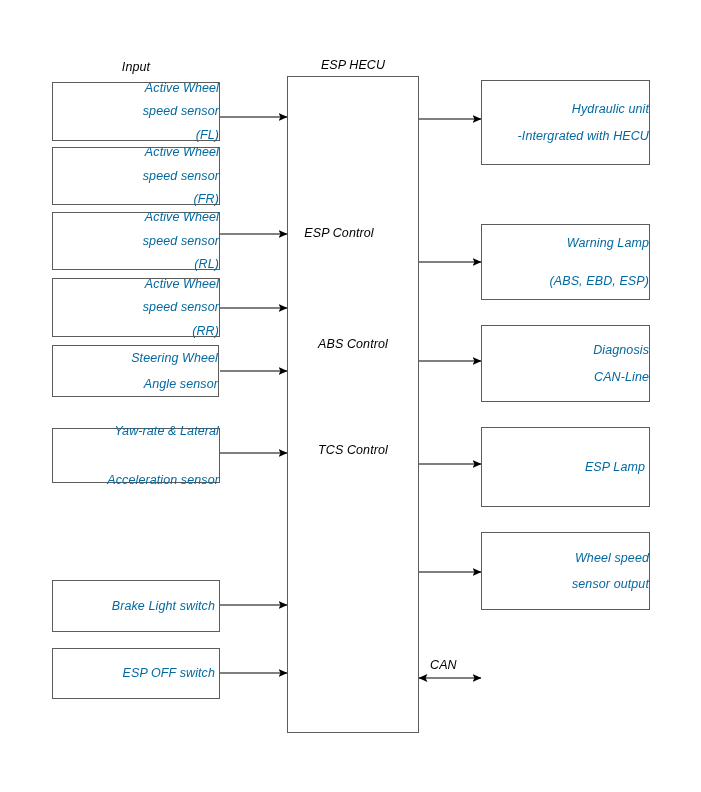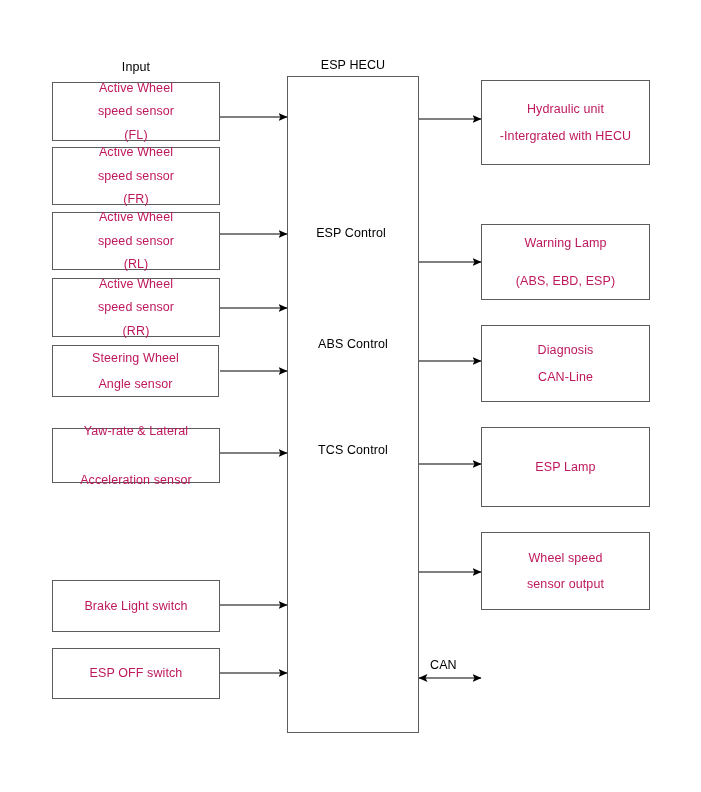--- a/index.html
+++ b/index.html
@@ -11,42 +11,43 @@
   body {
     font-family: "Liberation Sans", sans-serif;
     color: #000000;
   }
   #diagram {
     position: relative;
     width: 701px;
     height: 792px;
     background: #ffffff;
     overflow: hidden;
+    font-style: italic;
   }
   .col-title {
     position: absolute;
     font-size: 12.5px;
     color: #000;
     text-align: center;
     white-space: nowrap;
     letter-spacing: 0.1px;
   }
   .box {
     position: absolute;
     box-sizing: border-box;
     border: 1px solid #5c5c5c;
     background: #ffffff;
     display: flex;
     flex-direction: column;
-    align-items: center;
+    align-items: flex-end;
     justify-content: center;
     text-align: center;
     font-size: 12.5px;
     line-height: 1.0;
-    color: #be185d;
+    color: #0369a1;
     letter-spacing: 0.1px;
   }
   .box .ln {
     display: block;
     white-space: nowrap;
   }
   .box.l3 .ln { margin: 5.5px 0; }
   .box.l2 .ln { margin: 7px 0; }
   .box.l1 .ln { margin: 4px; }
   .hecu {
@@ -81,21 +82,21 @@
 </style>
 </head>
 <body>
 
 <div id="diagram">
 
   <div class="col-title" style="left:52px; top:60px; width:168px;">Input</div>
   <div class="hecu-label" style="left:287px; top:58px; width:132px;">ESP HECU</div>
 
   <div class="hecu" style="left:287px; top:76px; width:132px; height:657px;"></div>
-  <div class="hecu-label" style="left:287px; top:226px; width:104px;padding-left:12px;">ESP Control</div>
+  <div class="hecu-label" style="left:287px; top:226px; width:104px;">ESP Control</div>
   <div class="hecu-label" style="left:287px; top:337px; width:132px;">ABS Control</div>
   <div class="hecu-label" style="left:287px; top:443px; width:132px;">TCS Control</div>
 
   <div class="box l3" style="left:52px; top:82px; width:168px; height:59px;">
     <span class="ln">Active Wheel</span>
     <span class="ln">speed sensor</span>
     <span class="ln">(FL)</span>
   </div>
 
   <div class="box l3" style="left:52px; top:147px; width:168px; height:58px;">

